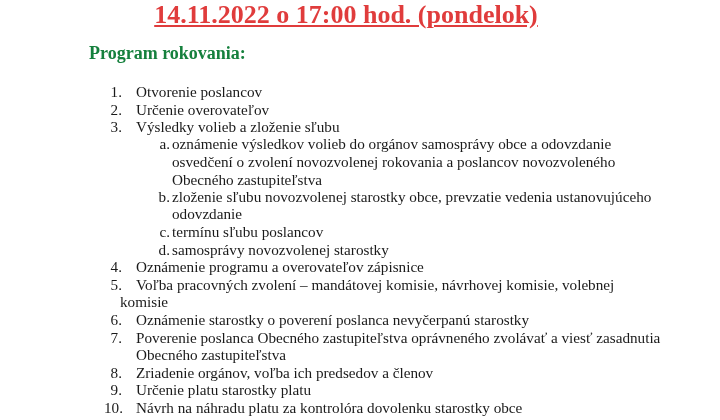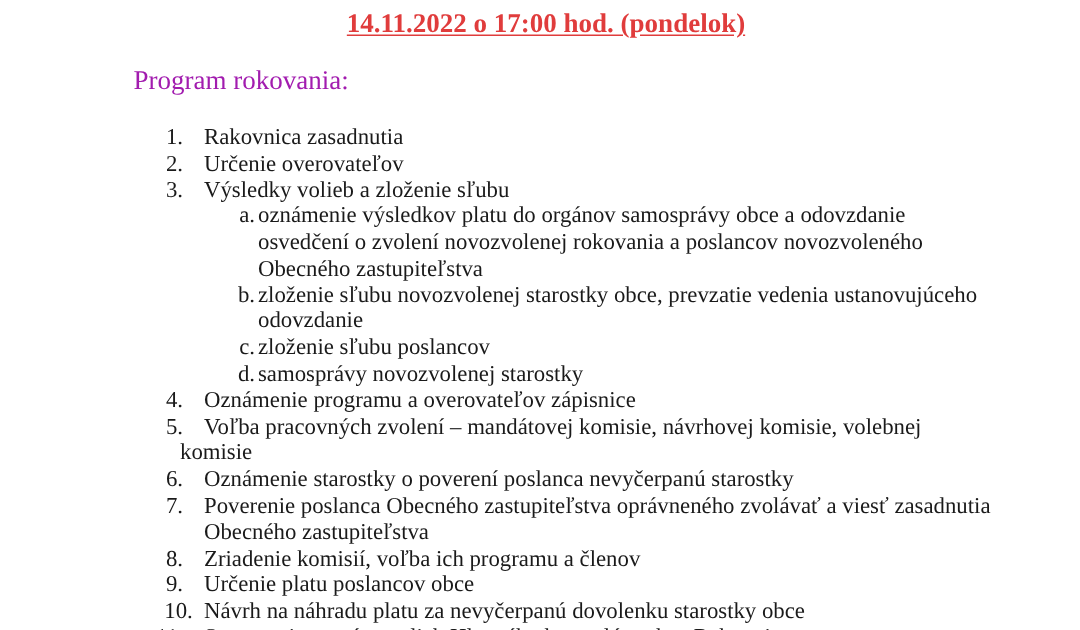--- a/index.html
+++ b/index.html
@@ -6,92 +6,91 @@
     body {
       width: 720px; height: 420px; overflow: hidden;
       background: #ffffff;
       font-family: "Liberation Serif", "DejaVu Serif", serif;
       color: #1a1a1a;
       position: relative;
     }
     .date-heading {
       position: absolute; left: 0; width: 692px; top: 4px;
       text-align: center;
-      font-weight: bold; font-size: 18px;
+      font-weight: bold; font-size: 26px;
       color: #e03c3c;
       text-decoration: underline;
       text-underline-offset: 2px;
       line-height: 22px;
-      margin-left: 18px;
     }
     .program-title {
       position: absolute; left: 89px; top: 42px;
-      font-weight: normal; font-size: 18px; line-height: 22px;
-      color: #a21caf;
+      font-weight: bold; font-size: 18px; line-height: 22px;
+      color: #15803d;
     }
     .agenda {
       position: absolute; left: 0; top: 0; width: 720px;
       font-size: 15.2px; line-height: 18px;
     }
     .line {
       position: absolute; white-space: nowrap;
     }
     .num { position: absolute; text-align: right; }
   </style>
 </head>
 <body>
 
 <div class="date-heading">14.11.2022 o 17:00 hod. (pondelok)</div>
 <div class="program-title">Program rokovania:</div>
 
 <div class="agenda">
 
   <span class="num line" style="left:100px;width:22px;top:83px">1.</span>
-  <span class="line" style="left:136px;top:83px">Rakovnica zasadnutia</span>
+  <span class="line" style="left:136px;top:83px">Otvorenie poslancov</span>
 
   <span class="num line" style="left:100px;width:22px;top:101px">2.</span>
   <span class="line" style="left:136px;top:101px">Určenie overovateľov</span>
 
   <span class="num line" style="left:100px;width:22px;top:118px">3.</span>
   <span class="line" style="left:136px;top:118px">Výsledky volieb a zloženie sľubu</span>
 
   <span class="num line" style="left:150px;width:20px;top:135px">a.</span>
-  <span class="line" style="left:172px;top:135px">oznámenie výsledkov platu do orgánov samosprávy obce a odovzdanie</span>
+  <span class="line" style="left:172px;top:135px">oznámenie výsledkov volieb do orgánov samosprávy obce a odovzdanie</span>
   <span class="line" style="left:172px;top:153px">osvedčení o zvolení novozvolenej rokovania a poslancov novozvoleného</span>
   <span class="line" style="left:172px;top:171px">Obecného zastupiteľstva</span>
 
   <span class="num line" style="left:150px;width:20px;top:188px">b.</span>
   <span class="line" style="left:172px;top:188px">zloženie sľubu novozvolenej starostky obce, prevzatie vedenia ustanovujúceho</span>
   <span class="line" style="left:172px;top:205px">odovzdanie</span>
 
   <span class="num line" style="left:150px;width:20px;top:223px">c.</span>
-  <span class="line" style="left:172px;top:223px">zloženie sľubu poslancov</span>
+  <span class="line" style="left:172px;top:223px">termínu sľubu poslancov</span>
 
   <span class="num line" style="left:150px;width:20px;top:241px">d.</span>
   <span class="line" style="left:172px;top:241px">samosprávy novozvolenej starostky</span>
 
   <span class="num line" style="left:100px;width:22px;top:258px">4.</span>
   <span class="line" style="left:136px;top:258px">Oznámenie programu a overovateľov zápisnice</span>
 
   <span class="num line" style="left:100px;width:22px;top:276px">5.</span>
   <span class="line" style="left:136px;top:276px">Voľba pracovných zvolení – mandátovej komisie, návrhovej komisie, volebnej</span>
   <span class="line" style="left:120px;top:293px">komisie</span>
 
   <span class="num line" style="left:100px;width:22px;top:311px">6.</span>
   <span class="line" style="left:136px;top:311px">Oznámenie starostky o poverení poslanca nevyčerpanú starostky</span>
 
   <span class="num line" style="left:100px;width:22px;top:329px">7.</span>
   <span class="line" style="left:136px;top:329px">Poverenie poslanca Obecného zastupiteľstva oprávneného zvolávať a viesť zasadnutia</span>
   <span class="line" style="left:136px;top:346px">Obecného zastupiteľstva</span>
 
   <span class="num line" style="left:100px;width:22px;top:364px">8.</span>
-  <span class="line" style="left:136px;top:364px">Zriadenie komisií, voľba ich programu a členov</span>
+  <span class="line" style="left:136px;top:364px">Zriadenie orgánov, voľba ich predsedov a členov</span>
 
   <span class="num line" style="left:100px;width:22px;top:381px">9.</span>
-  <span class="line" style="left:136px;top:381px">Určenie platu poslancov obce</span>
+  <span class="line" style="left:136px;top:381px">Určenie platu starostky platu</span>
 
-  <span class="num line" style="left:104px;width:30px;top:399px;text-align:center">10.</span>
-  <span class="line" style="left:136px;top:399px">Návrh na náhradu platu za nevyčerpanú dovolenku starostky obce</span>
+  <span class="num line" style="left:104px;width:30px;top:399px;text-align:left">10.</span>
+  <span class="line" style="left:136px;top:399px">Návrh na náhradu platu za kontrolóra dovolenku starostky obce</span>
 
   <span class="num line" style="left:104px;width:30px;top:416px;text-align:left">11.</span>
   <span class="line" style="left:136px;top:416px">Stanovenie termínu volieb Hlavného kontrolóra obce Rakovnica</span>
 
 </div>
 
 </body></html>

